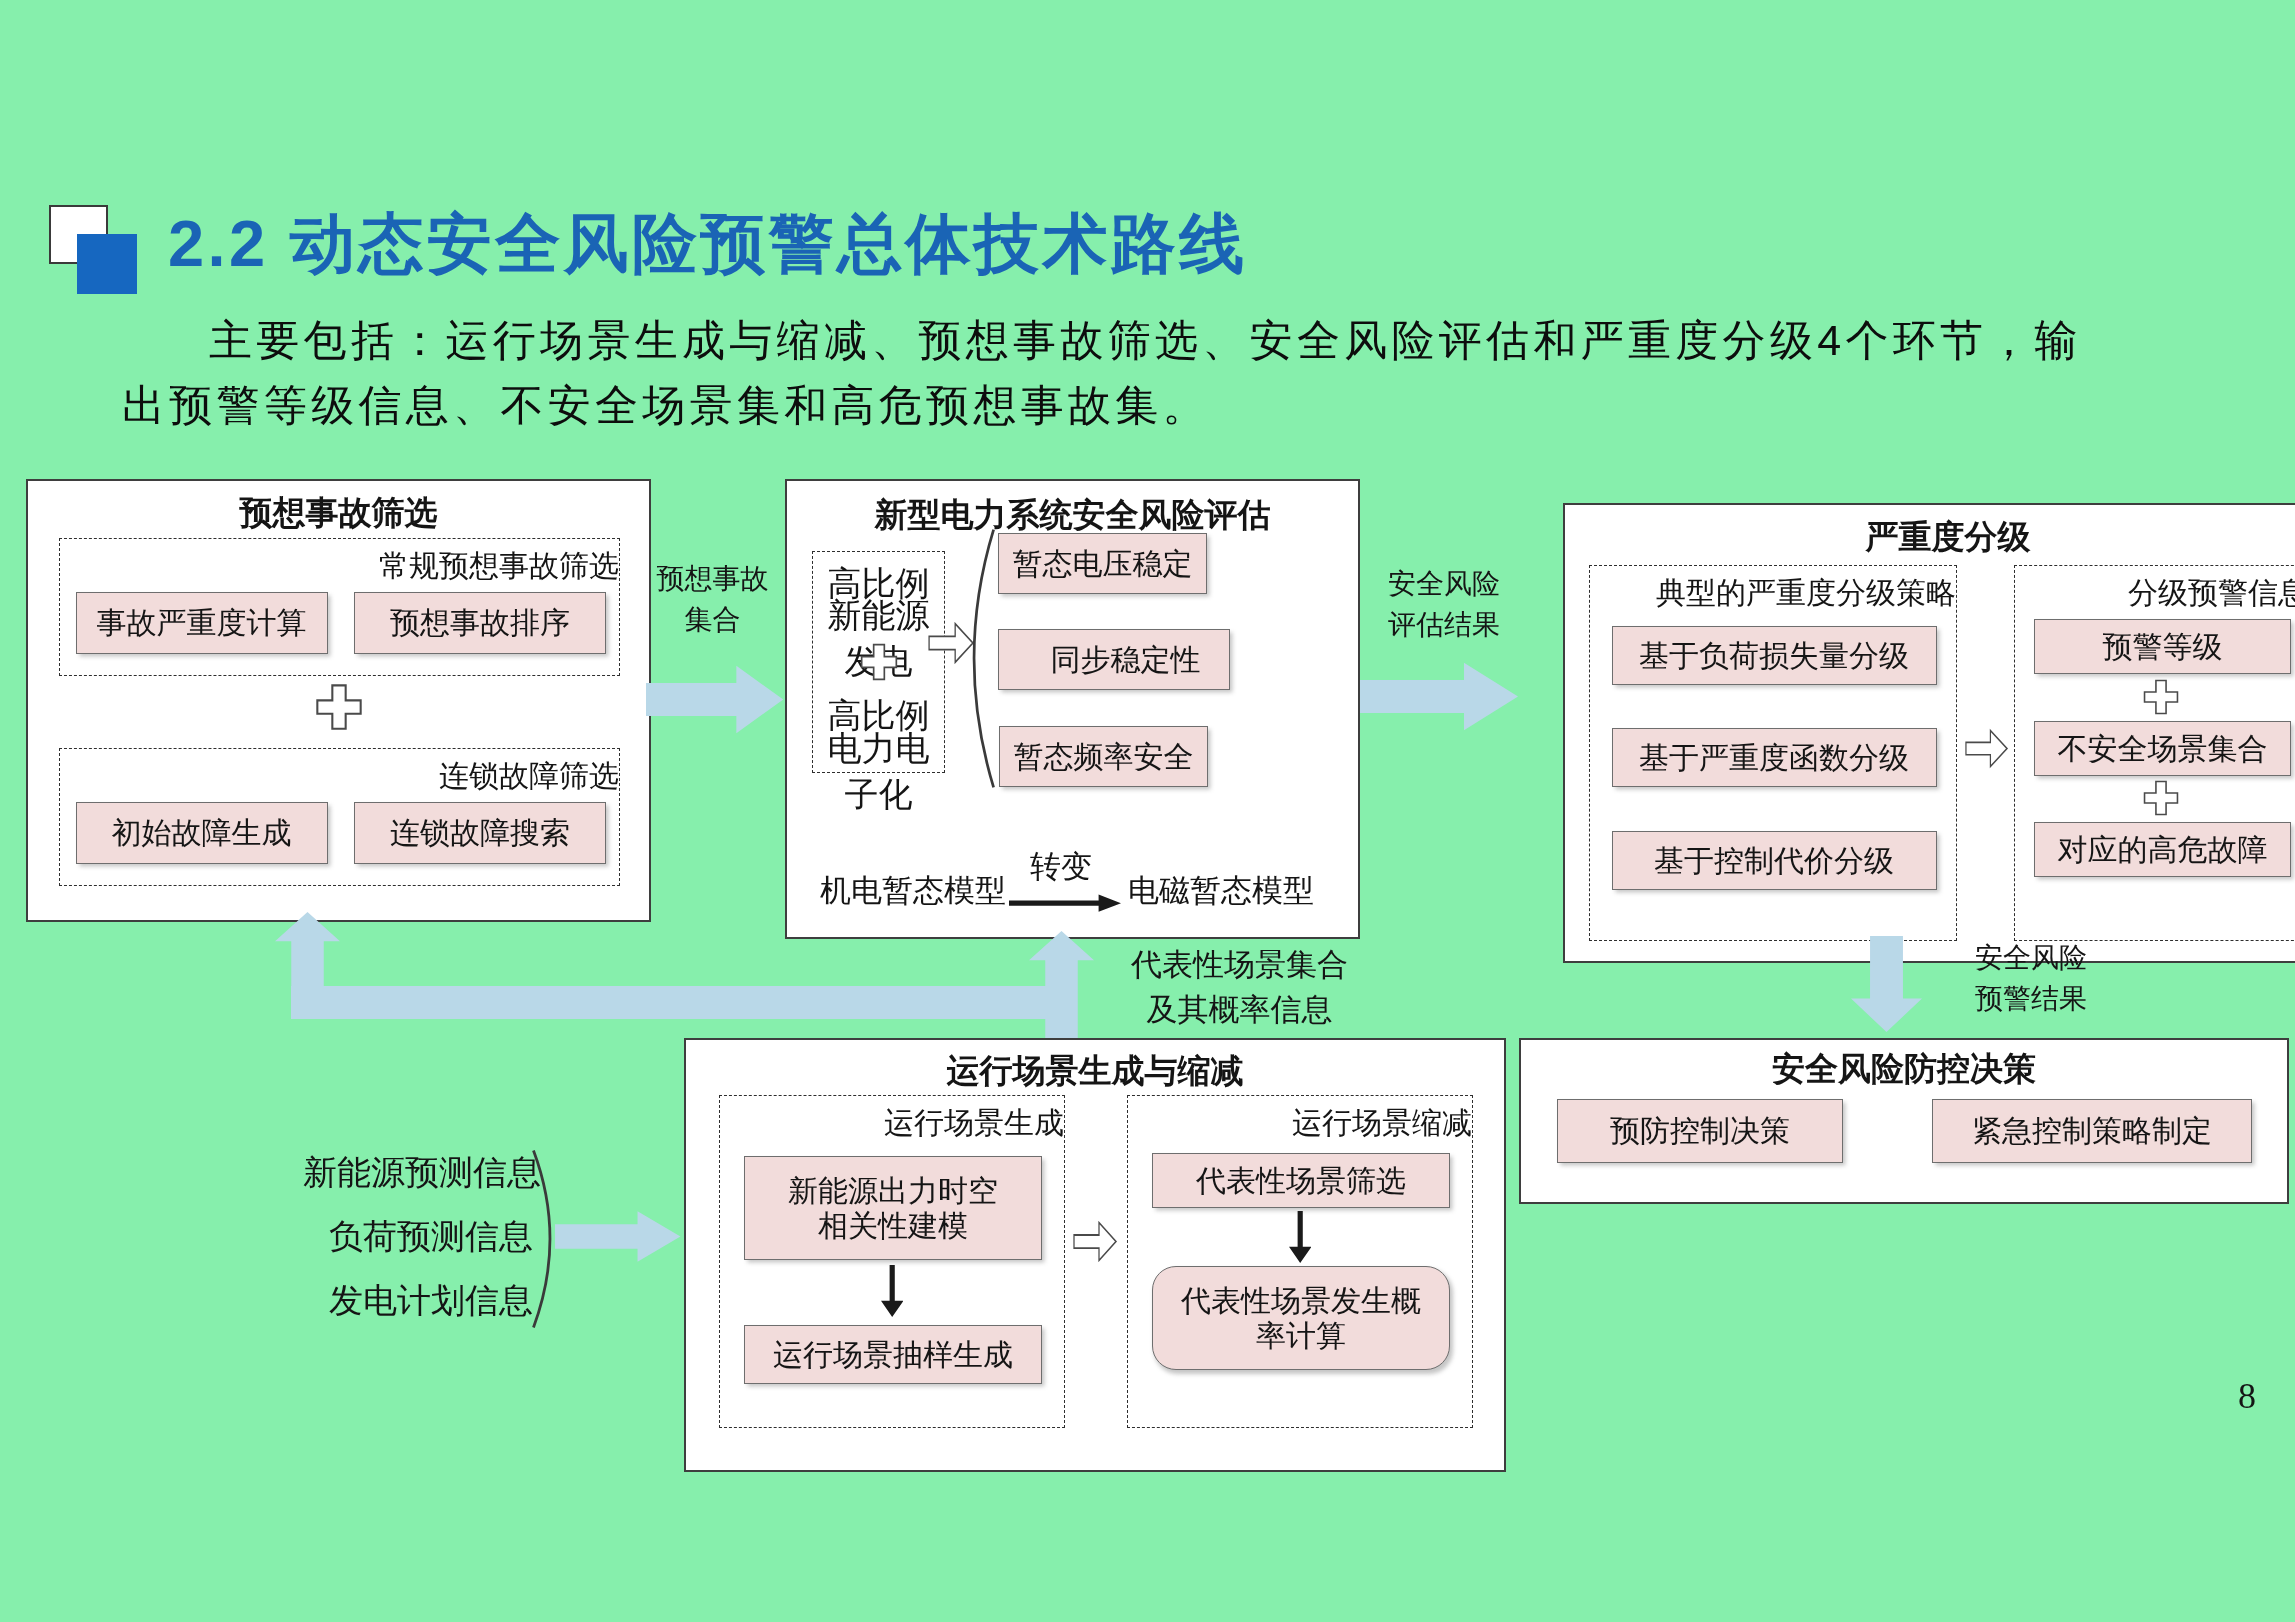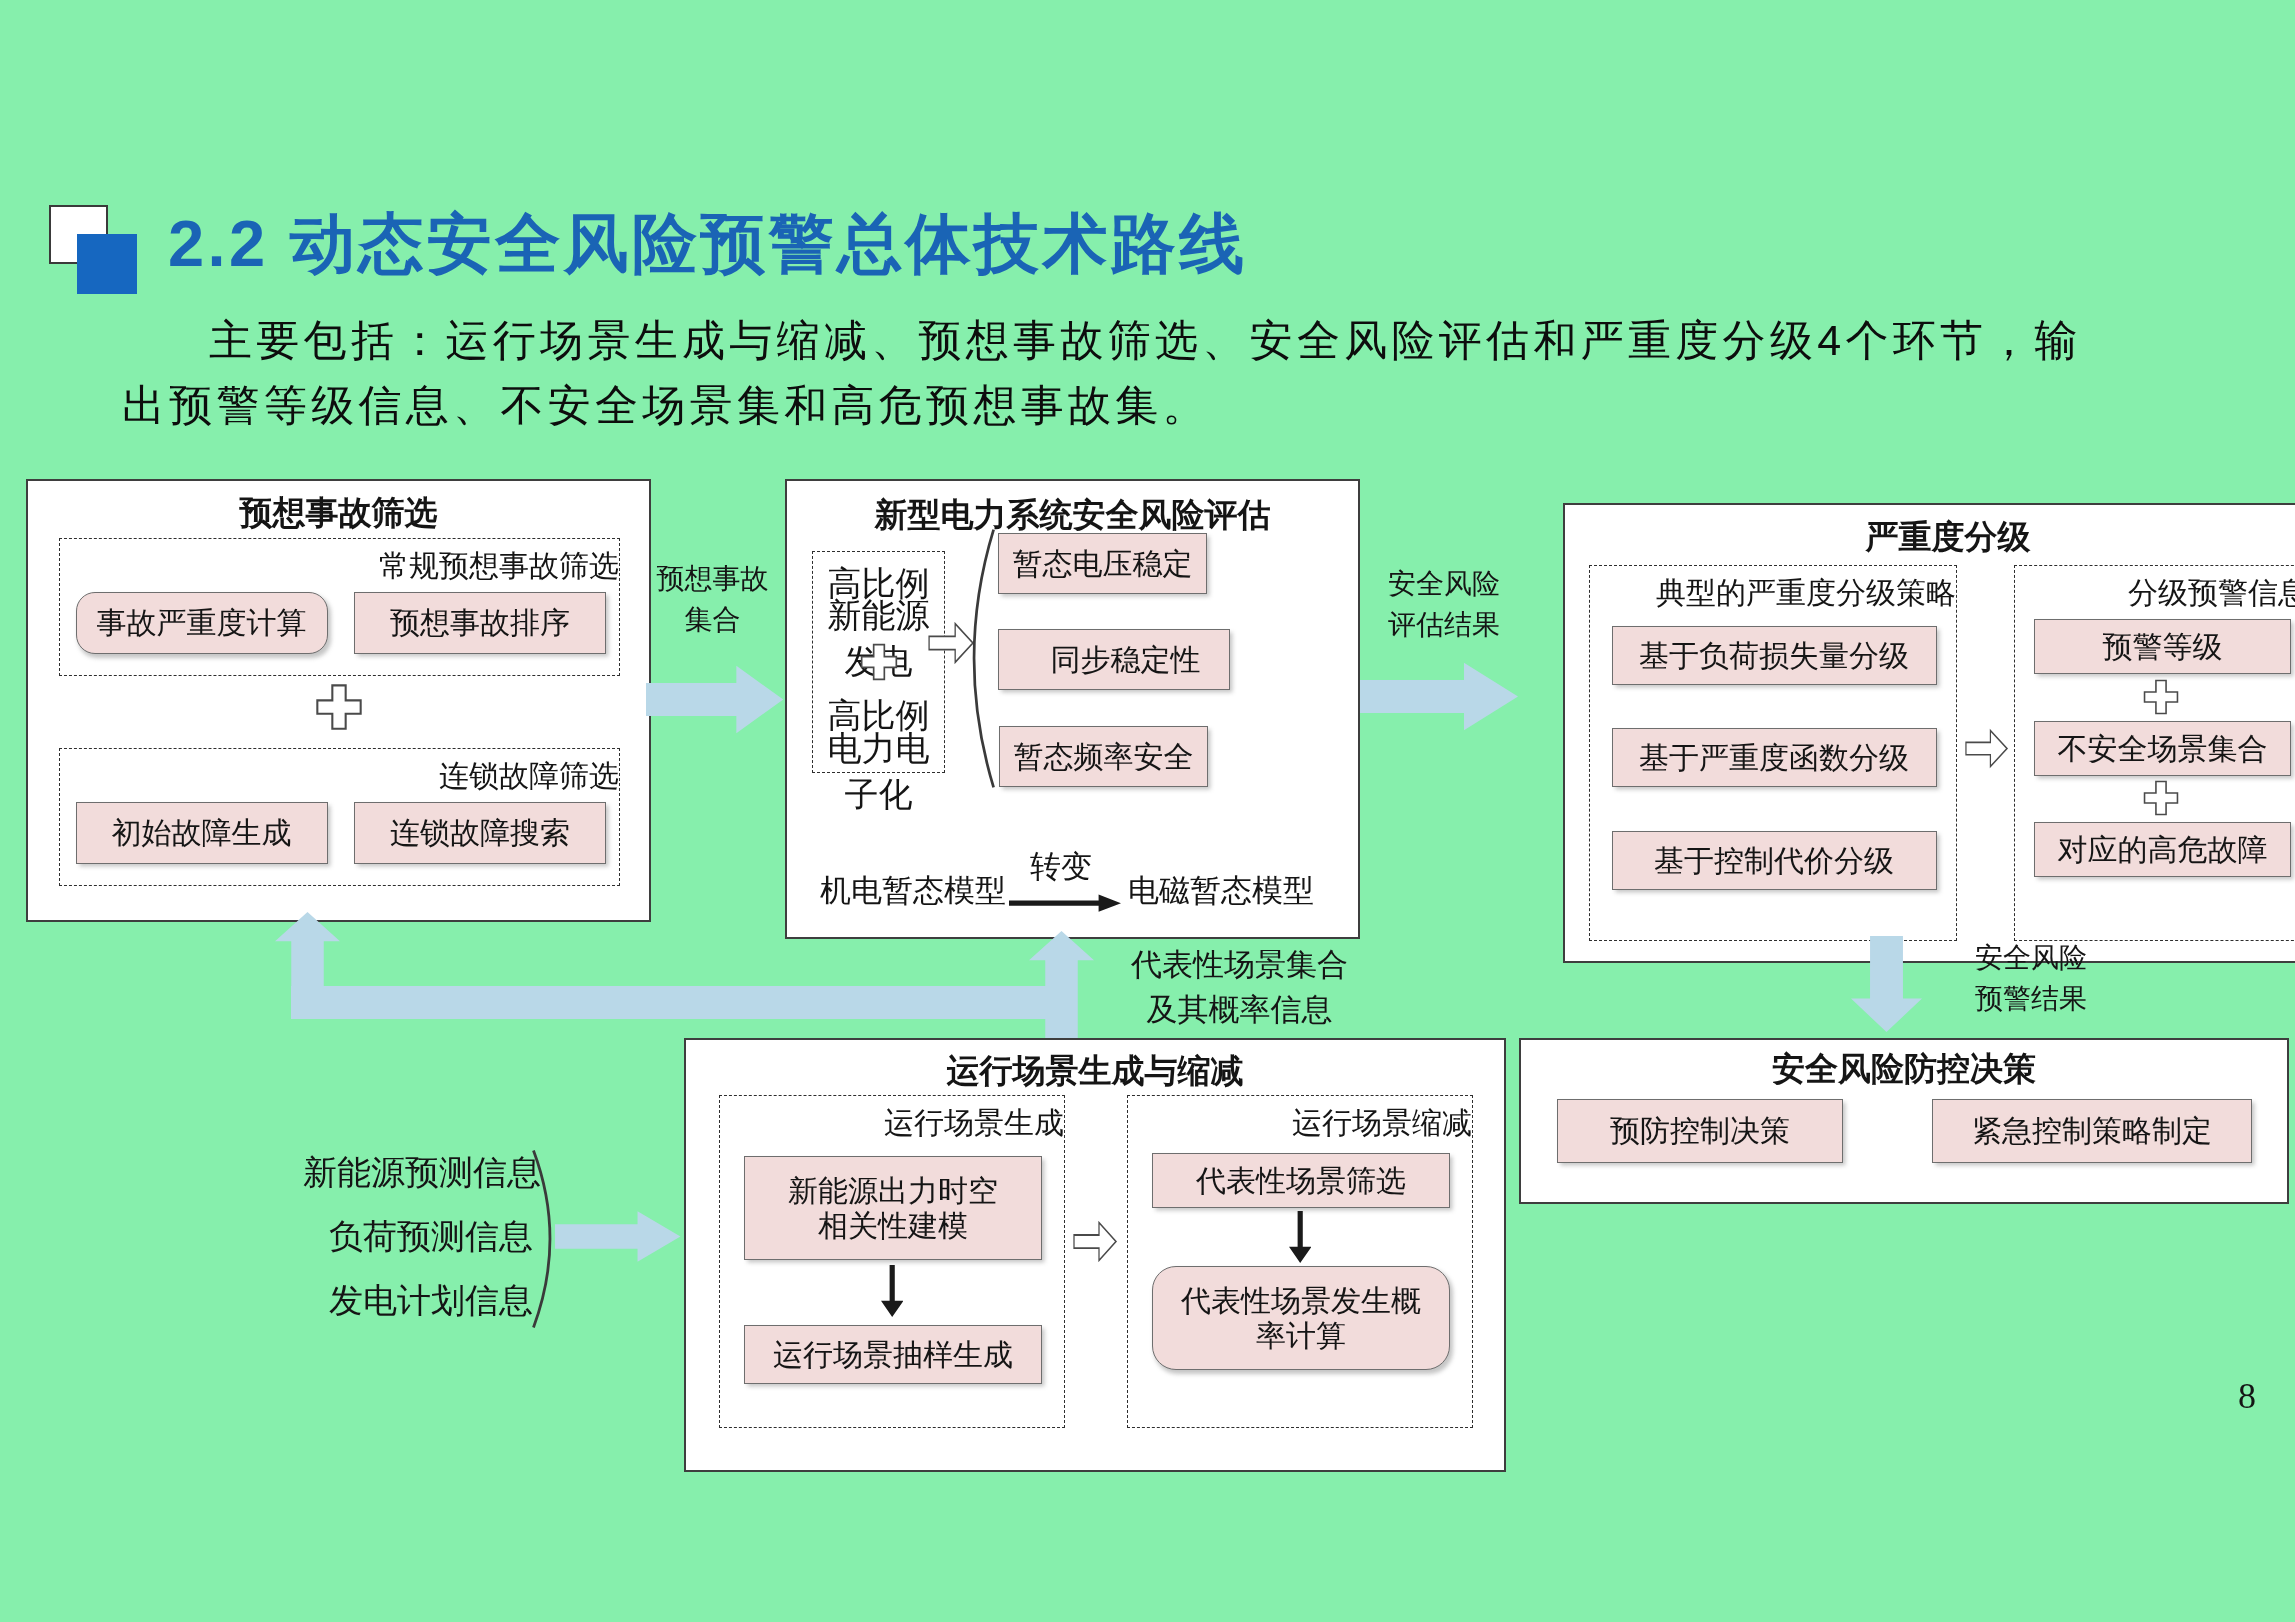--- a/index.html
+++ b/index.html
@@ -59,21 +59,21 @@
   </div>
 
   <div class="subtitle" style="left:209px;top:312px;">主要包括：运行场景生成与缩减、预想事故筛选、安全风险评估和严重度分级4个环节，输</div>
   <div class="subtitle" style="left:122px;top:377px;">出预警等级信息、不安全场景集和高危预想事故集。</div>
 
   <div class="box" style="left:26px;top:479px;width:621px;height:439px;">
     <div class="btitle" style="top:10.3px;">预想事故筛选</div>
 
     <div class="dash" style="left:31px;top:57px;width:559px;height:136px;">
       <div class="dtitle">常规预想事故筛选</div>
-      <div class="pink" style="left:15.5px;top:53px;width:250px;height:60px;border-radius:19px;">事故严重度计算</div>
+      <div class="pink" style="left:15.5px;top:53px;width:250px;height:60px;">事故严重度计算</div>
       <div class="pink" style="left:294px;top:53px;width:250px;height:60px;">预想事故排序</div>
     </div>
 
     <svg class="abs" style="left:286px;top:201px;width:50px;height:50px;" viewBox="0 0 60 60" preserveAspectRatio="none">
       <path class="hollow" d="M22 4 H38 V22 H56 V38 H38 V56 H22 V38 H4 V22 H22 Z"></path>
     </svg>
 
     <div class="dash" style="left:31px;top:267px;width:559px;height:136px;">
       <div class="dtitle">连锁故障筛选</div>
       <div class="pink" style="left:15.5px;top:53px;width:250px;height:60px;">初始故障生成</div>

